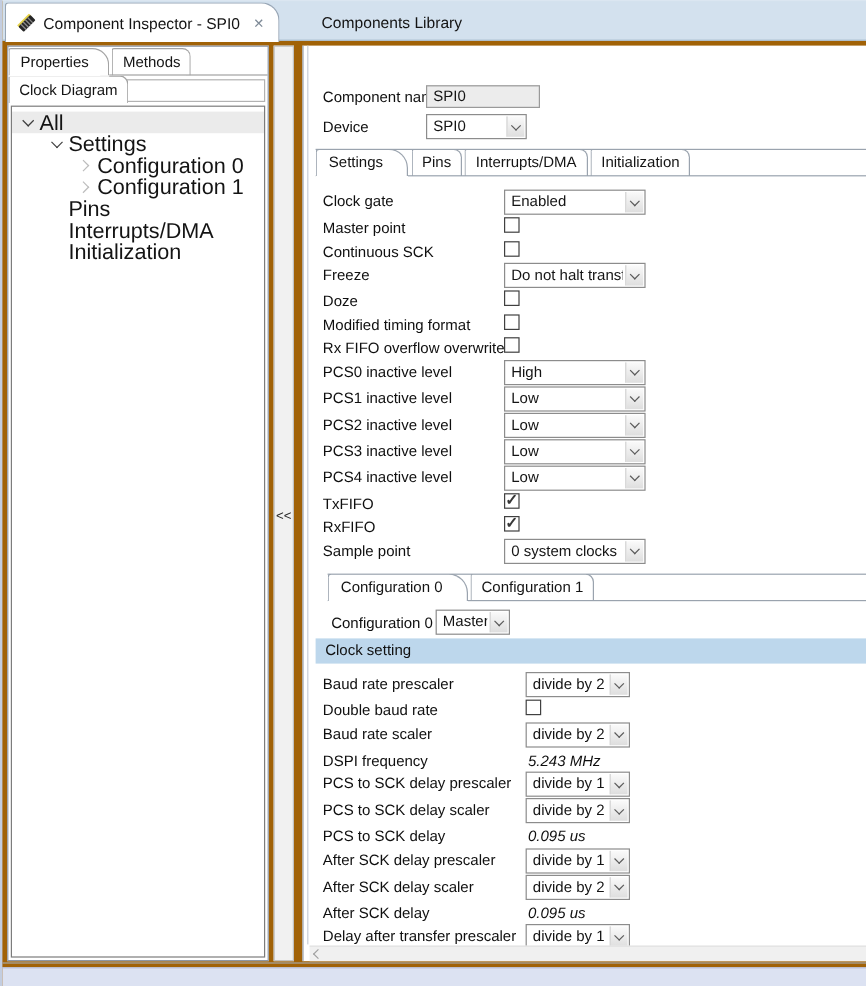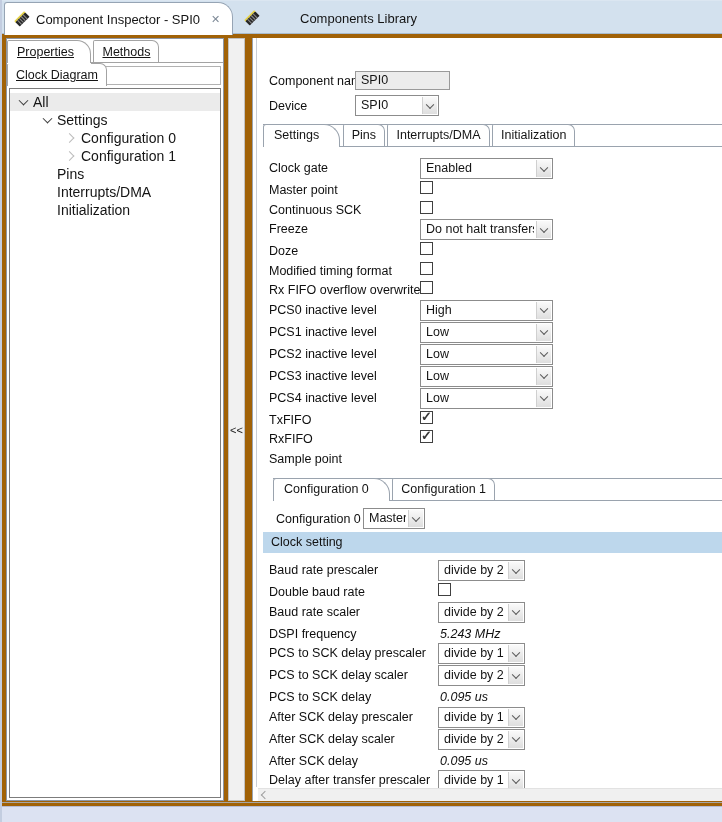--- a/index.html
+++ b/index.html
@@ -7,41 +7,41 @@
               font-family:"Liberation Sans", sans-serif; font-size:12.5px; color:#141414; }
   .win { position:relative; width:722px; height:822px; background:#a16207; border-left:2px solid #c3cde0; }
 
   
   .tabbar { position:absolute; left:0; top:0; width:722px; height:34px;
             background:#d3e1ee; border-top:1px solid #dbe6f1; border-bottom:1px solid #a9bccd; }
   .etab { display:flex; align-items:center; gap:6px; font-size:13px; }
   .etab-active { position:absolute; left:2px; top:1px; height:33px; background:#fff;
                  border:1px solid #96a4b4; border-bottom:none; border-radius:3px 15px 0 0;
                  padding:0 12px 0 9px; z-index:2; }
-  .etab-inactive { position:absolute; left:234px; top:1px; height:32px; padding:0 12px 0 8px;gap:40px; }
+  .etab-inactive { position:absolute; left:202px; top:1px; height:32px; padding:0 12px 0 8px;gap:40px; }
   .closex { font-size:11px; color:#7e8a97; margin-left:5px; }
 
   
   .chip { width:16px; height:16px; display:inline-block; flex:0 0 16px; }
 
   
   .leftpanel { position:absolute; left:4px; top:38px; width:218px; height:763px; background:#fff;
                border:1px solid #8d96a5; display:flex; flex-direction:column; }
   .ptabs { position:relative; height:24px; flex:0 0 24px; }
   .ptabs::after { content:""; position:absolute; left:0; right:0; bottom:0; height:1px; background:#a3a3a3; z-index:1; }
   .ptab { position:relative; display:inline-block; height:23px; line-height:22px; padding:0 8px;
           border:1px solid #a3a3a3; border-bottom:none; background:#fff; margin-right:-1px;
-          border-radius:2px 7px 0 0; top:1px; z-index:0; font-size:12.5px;text-decoration:underline; }
+          border-radius:2px 7px 0 0; top:1px; z-index:0; font-size:12.5px; }
   .ptab.active { border-radius:2px 14px 0 0; padding:0 16px 0 9px; z-index:2; box-shadow:0 1px 0 #fff; }
   .filter { margin:3px 2px 2px 2px; height:19px; flex:0 0 19px; border:1px solid #b2b2b2;
             font-family:"Liberation Sans", sans-serif; font-size:12.5px; padding:0 4px; color:#3c3c3c; }
   .filter::placeholder { color:#8b8b8b; opacity:1; }
   .treebox { flex:1 1 auto; margin:1px 2px 2px 2px; border:1px solid #7c7c7c; background:#fff;
              padding-top:4px; overflow:hidden; }
-  .trow { height:18px; display:flex; align-items:center; font-size:14px; white-space:nowrap; }
+  .trow { height:18px; display:flex; align-items:center; font-size:18px; white-space:nowrap; }
   .trow[data-selected="true"] { background:#ebebeb; }
   .l0 { padding-left:5px; } .l1 { padding-left:29px; } .l2 { padding-left:53px; }
   .chev { display:inline-block; width:18px; height:16px; position:relative; flex:0 0 18px; }
   .chev::before { content:""; position:absolute; left:5px; top:50%; width:6px; height:6px;
                   border:solid #3c3c3c; border-width:0 1.6px 1.6px 0; }
   .chev[data-state="expanded"]::before { transform:translateY(-70%) rotate(45deg); }
   .chev[data-state="collapsed"]::before { border-color:#bcbcbc; transform:translate(-2px,-50%) rotate(-45deg); }
   .chev[data-state="none"]::before { display:none; }
 
   
@@ -84,21 +84,21 @@
           border-radius:2px 7px 0 0; z-index:0; font-size:12.5px; vertical-align:top; }
   .ftab.active { z-index:2; box-shadow:0 1px 0 #fff; border-radius:3px 16px 0 0; padding:0 20px 0 10px; }
 
   
   .form { position:absolute; left:16px; right:0; }
   .row { position:relative; }
   .sel-row { height:22px; }
   .chk-row { height:19.5px; }
   .txt-row { height:19.5px; }
   .row .flabel { left:0; top:3px;text-align:center; }
-  .settings-form .sel { left:151px; top:0; width:133px; }
+  .settings-form .sel { left:151px; top:0; width:118px; }
   .settings-form .checkbox { left:151px; top:1px; }
   .config-form .sel { left:169px; top:0; width:87px; }
   .config-form .checkbox { left:169px; top:1px; }
   .config-form .fvalue { left:171px; top:3px; }
 
   
   .ghead { position:absolute; left:10px; right:0; top:494px; height:21px; background:#bdd7ec;
            line-height:21px; padding-left:8px; font-size:12.5px; color:#111; }
 
   
@@ -284,20 +284,24 @@
       <div class="row chk-row">
         <span class="flabel">TxFIFO</span>
         <span class="checkbox" data-checked="true"></span>
       </div>
       <div class="row chk-row">
         <span class="flabel">RxFIFO</span>
         <span class="checkbox" data-checked="true"></span>
       </div>
       <div class="row sel-row">
         <span class="flabel">Sample point</span>
+        <div class="sel">
+          <span class="sel-text">0 system clocks</span>
+          <span class="sel-btn"></span>
+        </div>
       </div>
     </div>
 
     <div class="folder" style="left:20px; right:0; top:440px;">
       <span class="ftab active">Configuration 0</span>
       <span class="ftab">Configuration 1</span>
     </div>
 
     <span class="flabel" style="left:23px; top:474px;">Configuration 0</span>
     <div class="sel" style="left:110px; top:470px; width:62px;">

